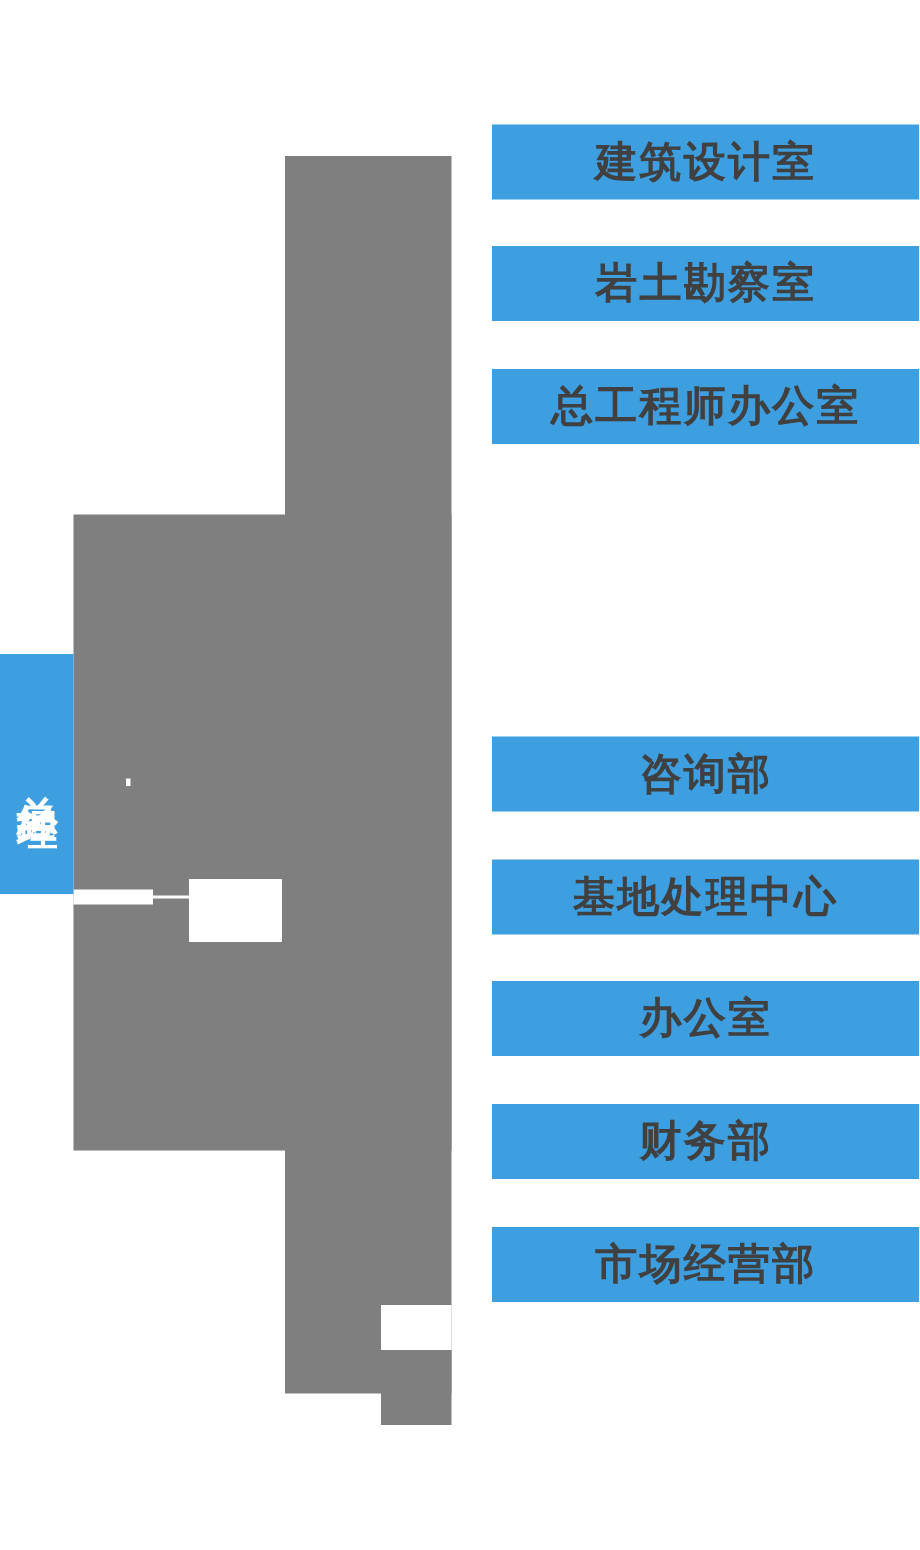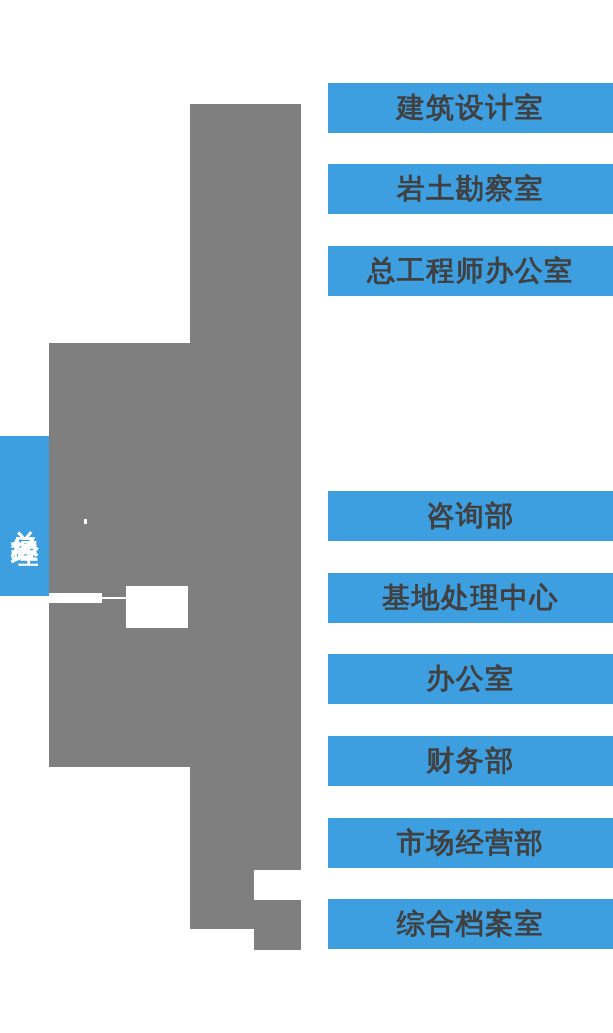--- a/index.html
+++ b/index.html
@@ -81,17 +81,14 @@
   </div>
   <div class="dept" style="top:654px">
     <span>办公室</span>
   </div>
   <div class="dept" style="top:736px">
     <span>财务部</span>
   </div>
   <div class="dept" style="top:818px">
     <span>市场经营部</span>
   </div>
-  <div class="dept" style="top:899px">
-    <span>综合档案室</span>
-  </div>
 
 </div>
 
 </body></html>

